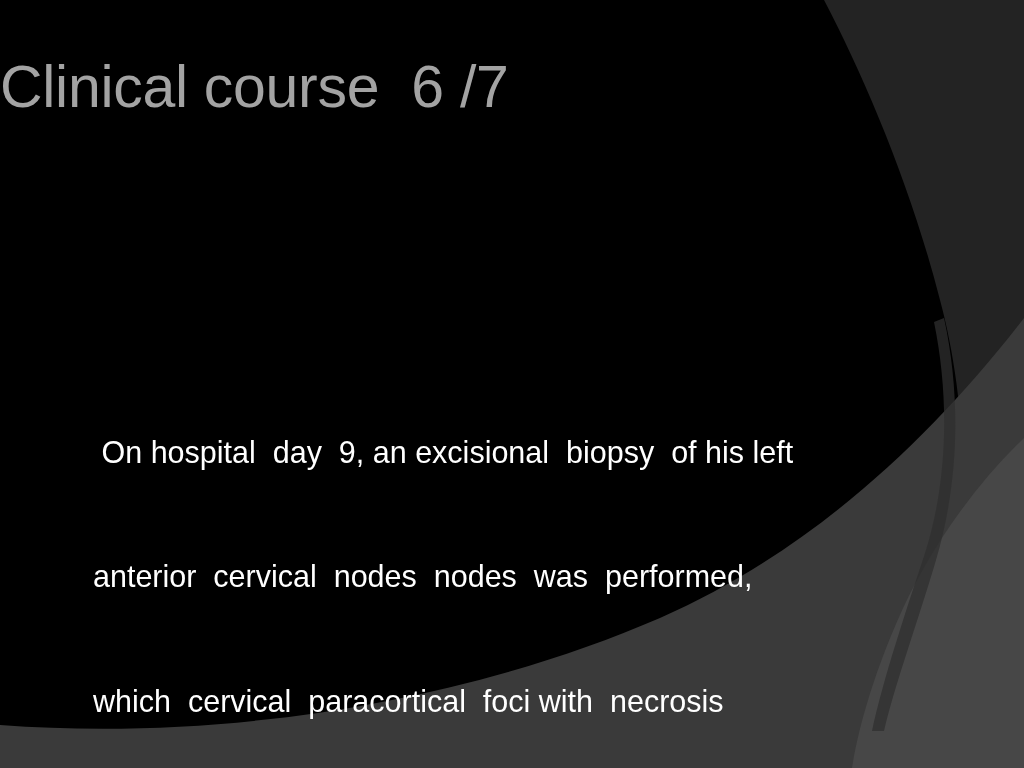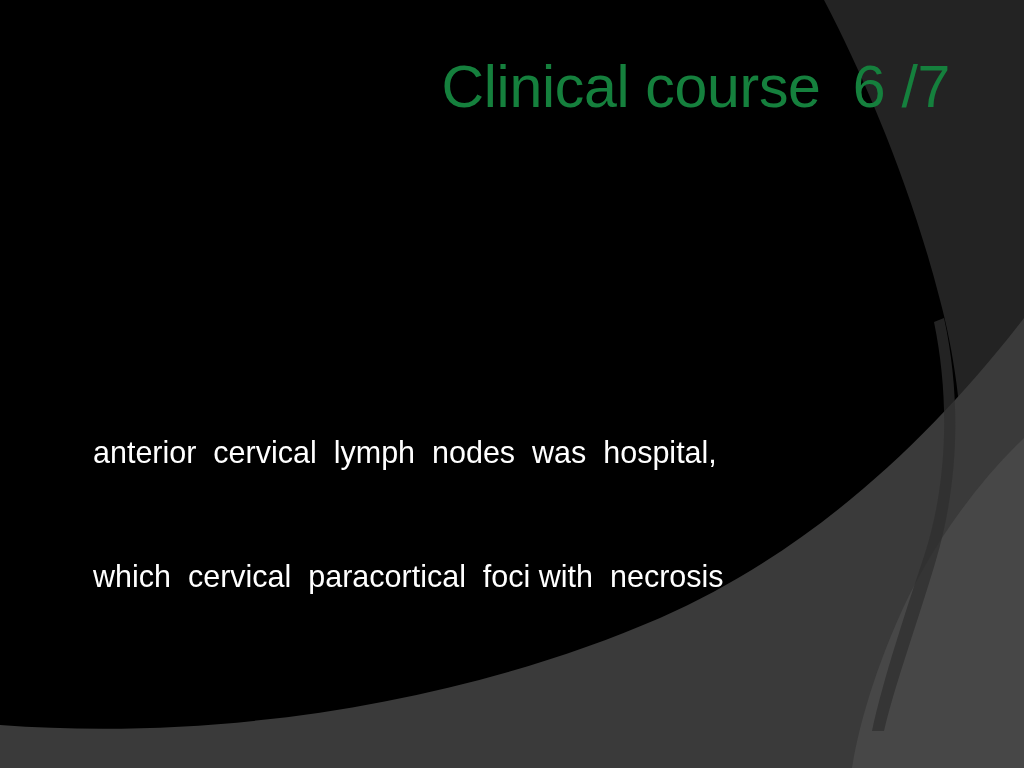--- a/index.html
+++ b/index.html
@@ -37,22 +37,22 @@
     top: 0;
     width: 1024px;
     height: 768px;
   }
 
   #slide-title {
     position: absolute;
     left: 0;
     top: 58px;
     width: 950px;
-    text-align: right;
-    color: #15803d;
+    text-align: left;
+    color: #a3a3a3;
     font-size: 59px;
     font-weight: normal;
     line-height: 1.0;
     letter-spacing: -0.3px;
     white-space: pre;
     margin: 0;
   }
 
   #body-block {
     position: absolute;
@@ -101,21 +101,22 @@
              C 947 482 950 400 934 322 Z"></path>
   </svg>
 
   <div id="content">
 
     <h1 id="slide-title">Clinical course  6 /7</h1>
 
     <div id="body-block">
 
       <div class="para">
-        <span class="para-line">anterior  cervical  lymph  nodes  was  hospital,</span>
+        <span class="para-line"> On hospital  day  9, an excisional  biopsy  of his left</span>
+        <span class="para-line">anterior  cervical  nodes  nodes  was  performed,</span>
         <span class="para-line">which  cervical  paracortical  foci with  necrosis</span>
         
         
         
       </div>
 
       
 
       
 

